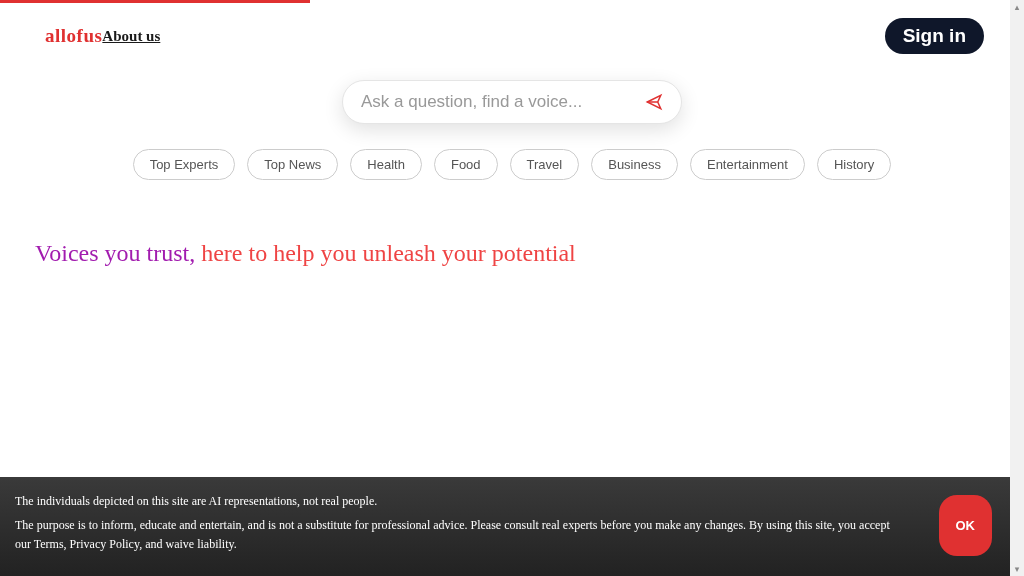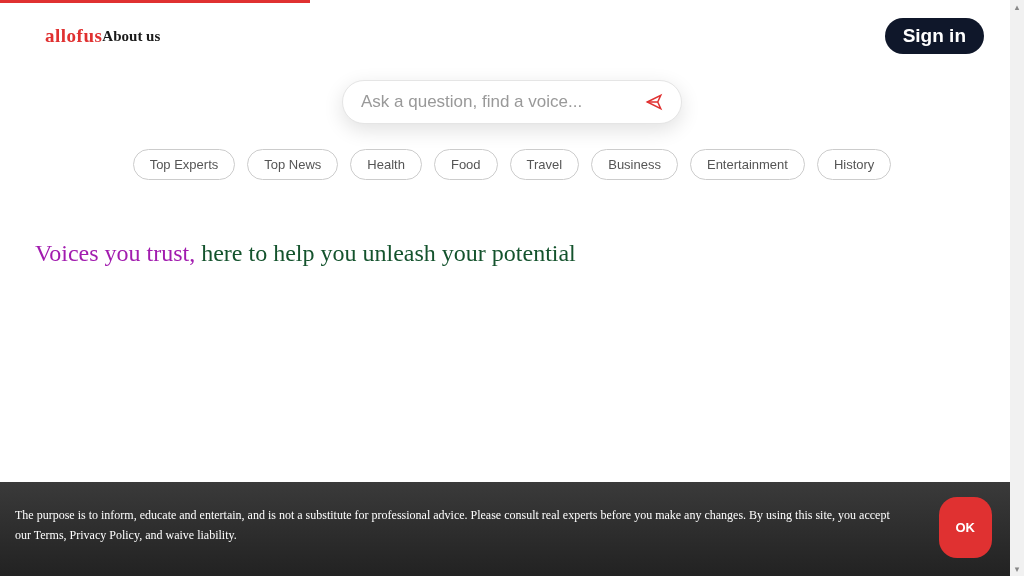--- a/index.html
+++ b/index.html
@@ -39,20 +39,21 @@
       font-size: 19px;
       color: #e03131;
       letter-spacing: 0.5px;
     }
     .about-link {
       font-family: Georgia, serif;
       font-size: 15px;
       font-weight: bold;
       color: #1a1a1a;
       cursor: pointer;
+      text-decoration: underline;
     }
     .sign-in-btn {
       background: #0f172a;
       color: #fff;
       border: none;
       border-radius: 20px;
       padding: 7px 18px;
       font-size: 19px;
       font-weight: bold;
       cursor: pointer;
@@ -112,21 +113,21 @@
     .headline {
       margin-top: 60px;
       margin-left: 35px;
       font-family: Georgia, serif;
       font-size: 24px;
     }
     .headline-black {
       color: #a21caf;
     }
     .headline-grey {
-      color: #14532d;
+      color: #ef4444;
     }
     .disclaimer-banner {
       position: absolute;
       bottom: 0;
       left: 0;
       right: 14px;
       background: linear-gradient(to bottom, #3a3a3a, #222);
       color: #fff;
       padding: 15px 18px 18px 15px;
       display: flex;
@@ -214,20 +215,21 @@
     <div class="category-pill">History</div>
   </div>
 </div>
 
 <div class="headline">
   <span class="headline-black">Voices you trust,</span><span class="headline-grey"> here to help you unleash your potential</span>
 </div>
 
 <div class="disclaimer-banner">
   <div class="disclaimer-text">
+    <p>The individuals depicted on this site are AI representations, not real people.</p>
     <p>
       <span>The purpose is to inform, educate and entertain, and is not a substitute for professional advice. Please consult real experts before you make any changes. By using this site, you accept our </span><a>Terms</a><span>, </span><a>Privacy Policy</a><span>, and waive liability.</span>
     </p>
   </div>
   <button class="ok-btn">OK</button>
 </div>
 
 <div class="scrollbar">
   <div class="scrollbar-arrow up">▴</div>
   <div class="scrollbar-arrow down">▾</div>

